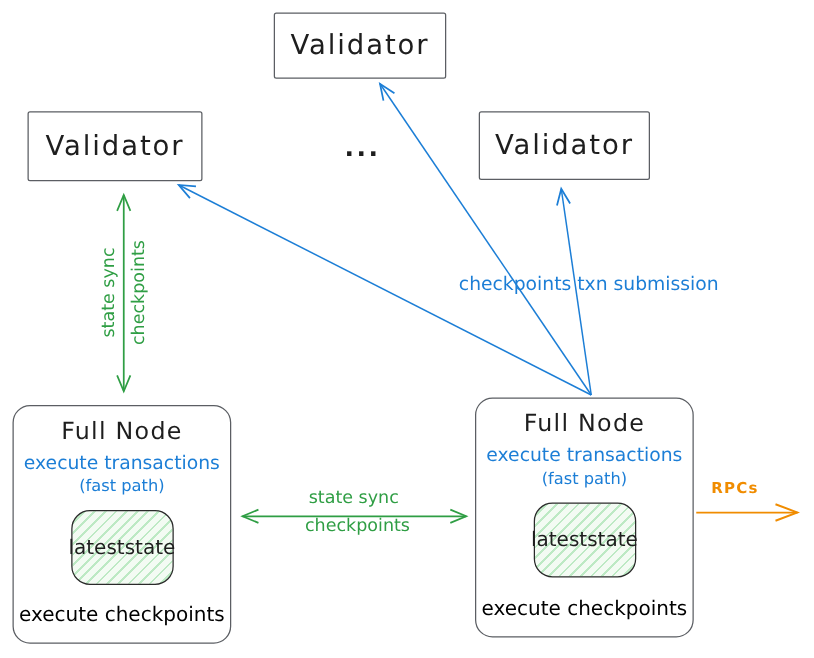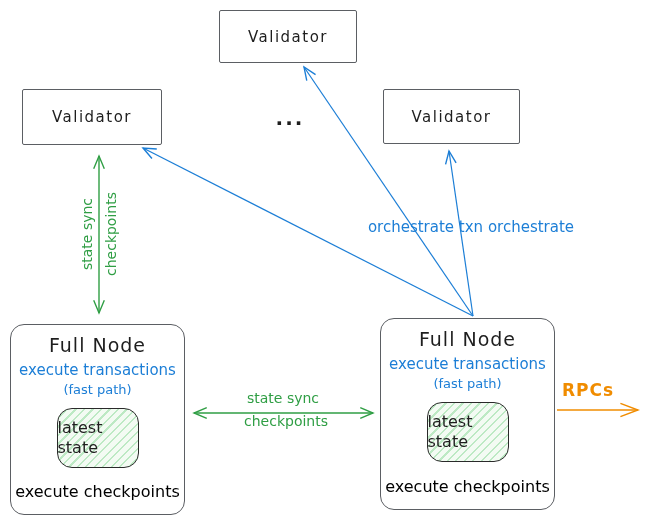--- a/index.html
+++ b/index.html
@@ -25,21 +25,21 @@
     position: absolute;
     background: #ffffff;
     border: 1.8px solid #5b5e63;
     border-radius: 2px;
     box-sizing: border-box;
     display: flex;
     align-items: center;
     justify-content: center;
   }
   .validator-label {
-    font-size: 15px;
+    font-size: 22px;
     letter-spacing: 1.5px;
     color: #1e1e1e;
     white-space: nowrap;
   }
   .full-node {
     position: absolute;
     background: #ffffff;
     border: 1.8px solid #5b5e63;
     border-radius: 14px;
     box-sizing: border-box;
@@ -73,42 +73,41 @@
     width: 82px;
     height: 60px;
     box-sizing: border-box;
     border: 1.7px solid #2a2a2a;
     border-radius: 15px;
     background-color: #f3fbf3;
     background-image: repeating-linear-gradient(135deg,
       rgba(64, 192, 87, 0.30) 0px, rgba(64, 192, 87, 0.30) 1.5px,
       transparent 1.5px, transparent 6px);
     display: flex;
-    flex-direction: column;
-    align-items: flex-start;
+    align-items: center;
     justify-content: center;
     color: #1e1e1e;
     font-size: 16px;
     line-height: 20px;
   }
   .fn-green {
     font-size: 16px;
     color: #000000;
     margin-top: auto;
     margin-bottom: 13px;
     white-space: nowrap;
   }
   .float-label {
     position: absolute;
     white-space: nowrap;
     transform: translate(-50%, -50%);
   }
   .green-text { color: #2f9e44; font-size: 14px; }
   .blue-text  { color: #1c7ed6; font-size: 15px; }
-  .orange-text{ color: #f08c00; font-size: 17px; font-weight: 600; letter-spacing: 1px; }
+  .orange-text{ color: #f08c00; font-size: 12px; font-weight: 600; letter-spacing: 1px; }
   .rot { transform: translate(-50%, -50%) rotate(-90deg); }
   .ellipsis {
     position: absolute;
     transform: translate(-50%, -50%);
     font-size: 20px;
     font-weight: 700;
     letter-spacing: 2px;
     color: #1e1e1e;
   }
 </style>
@@ -176,17 +175,17 @@
     </div>
     <div class="fn-green">execute checkpoints</div>
   </div>
 
   <div class="float-label green-text rot" style="left:87px; top:234px;">state sync</div>
   <div class="float-label green-text rot" style="left:111px; top:234px;">checkpoints</div>
 
   <div class="float-label green-text" style="left:283px; top:398px;">state sync</div>
   <div class="float-label green-text" style="left:286px; top:421px;">checkpoints</div>
 
-  <div class="float-label blue-text" style="left:471px; top:227px;">orchestrate txn orchestrate</div>
+  <div class="float-label blue-text" style="left:471px; top:227px;">checkpoints txn submission</div>
 
   <div class="float-label orange-text" style="left:588px; top:390px;">RPCs</div>
 
 </div>
 
 </body></html>

